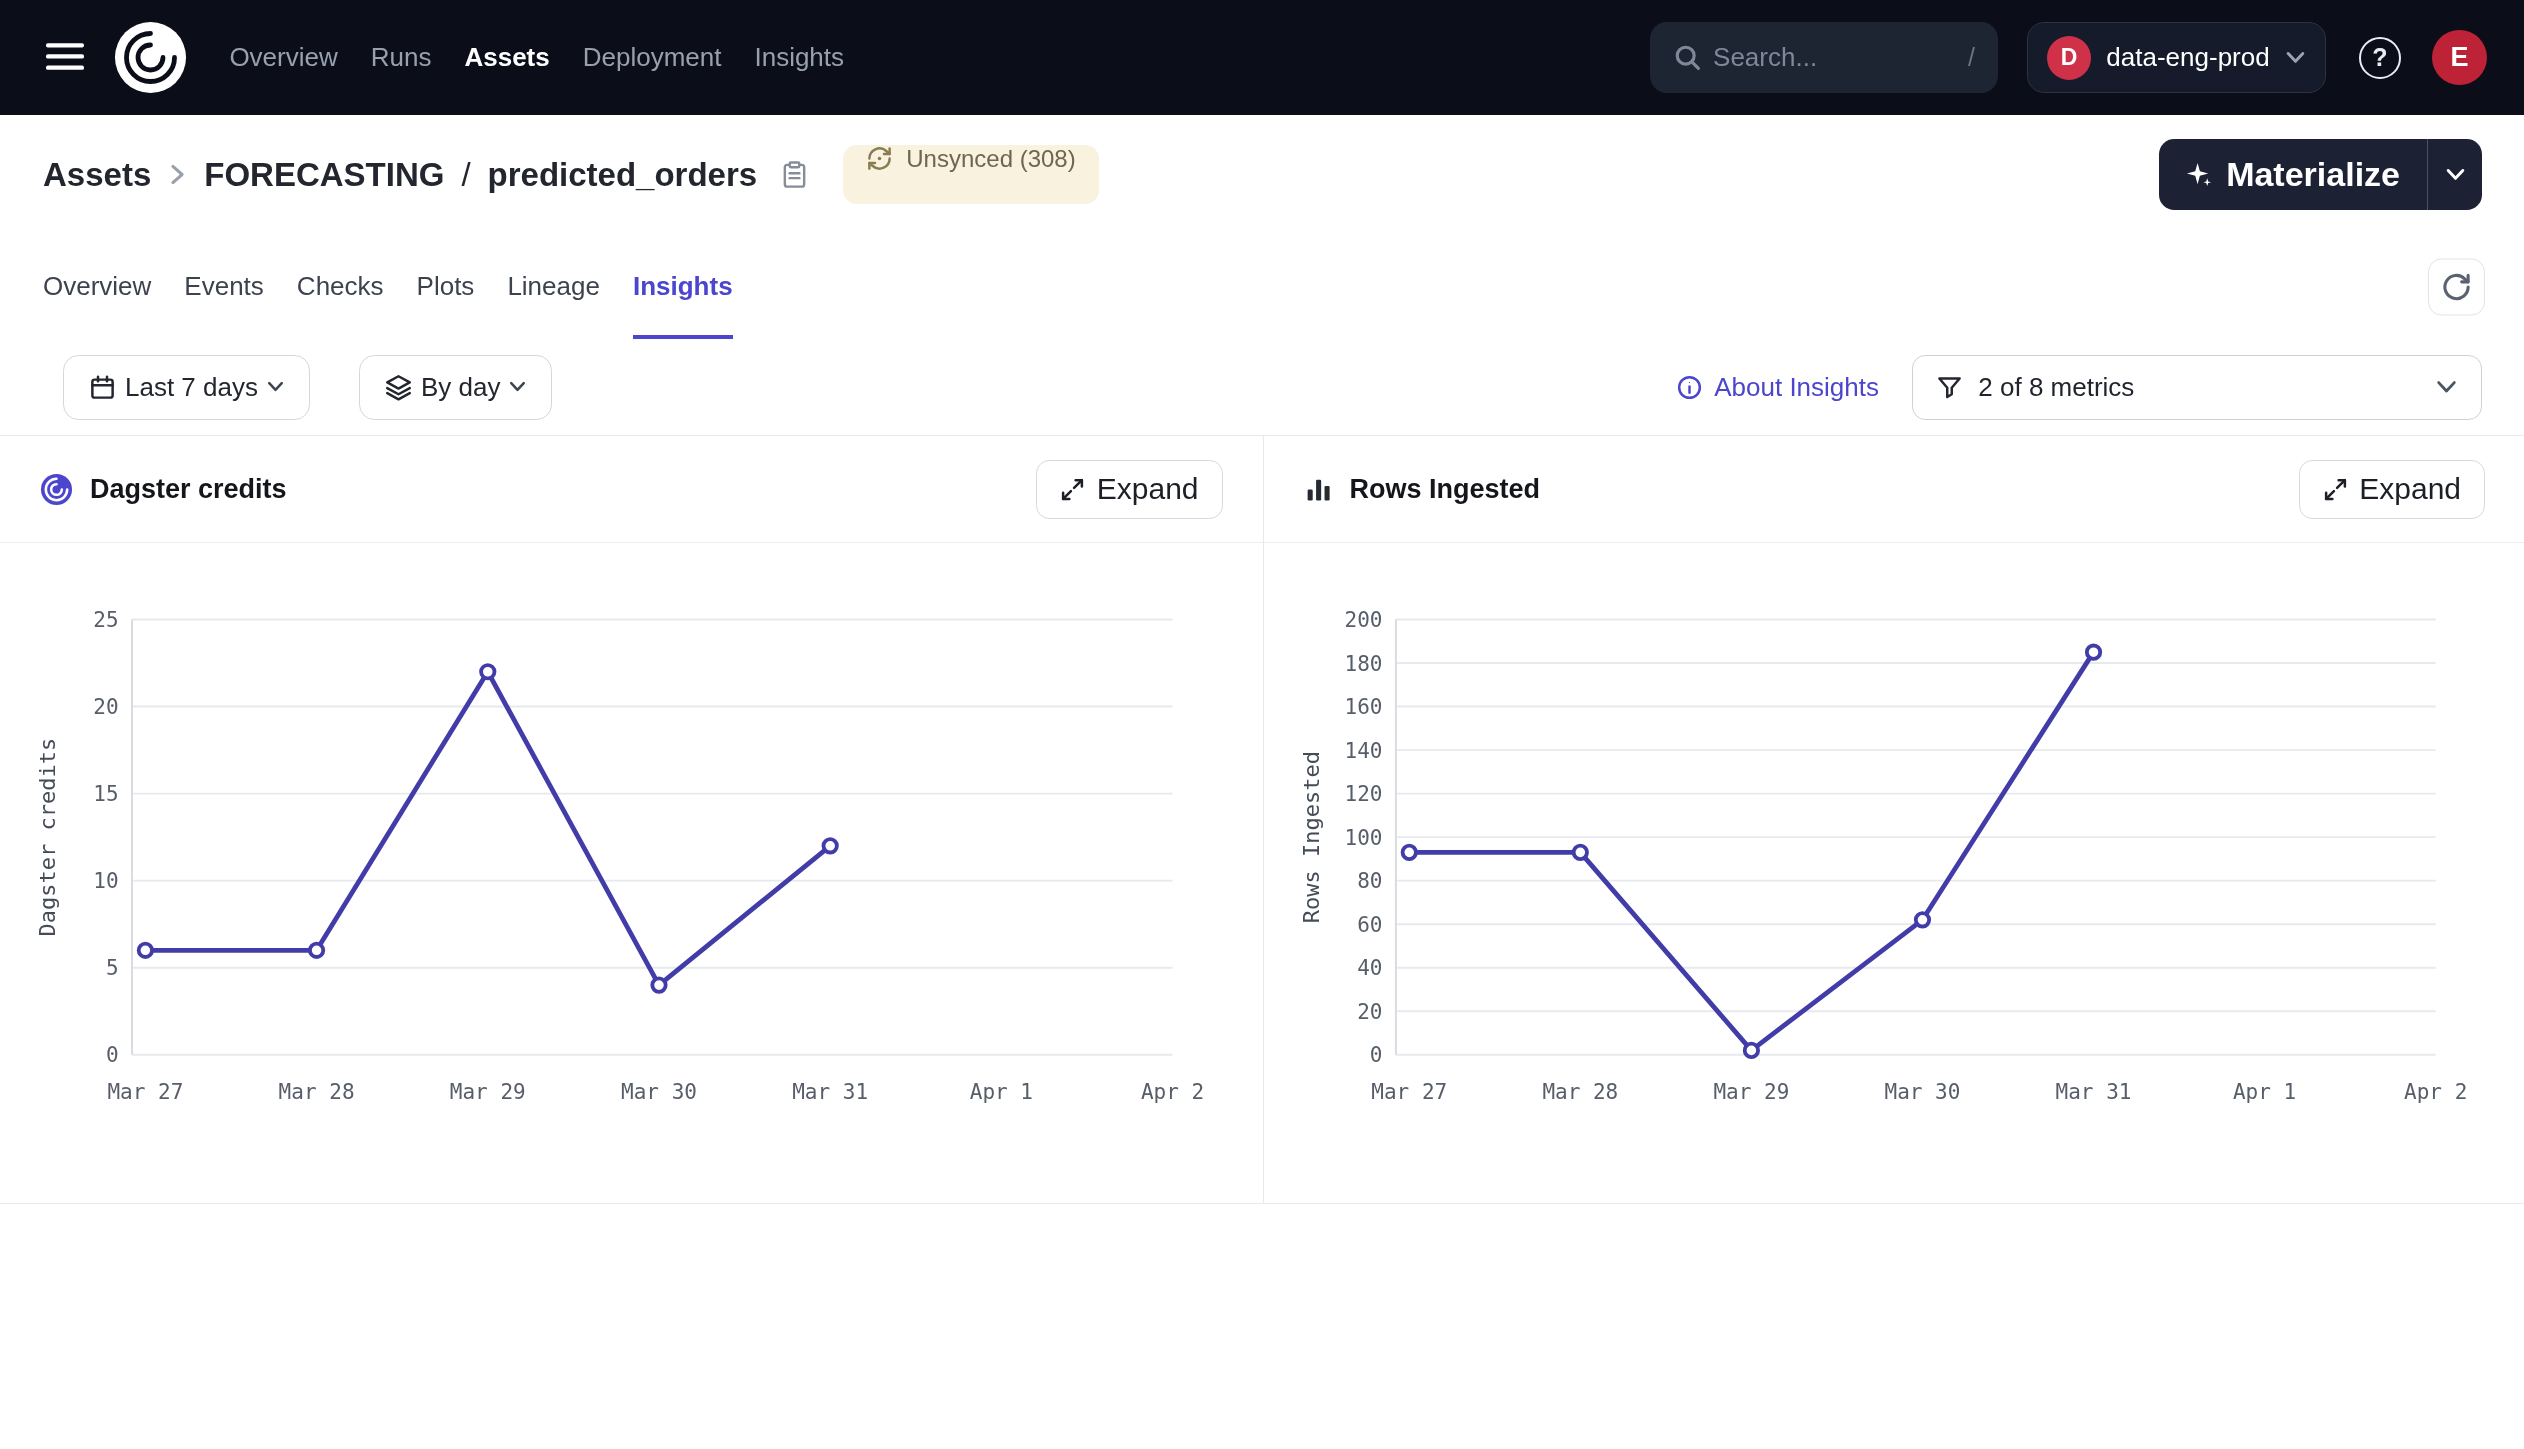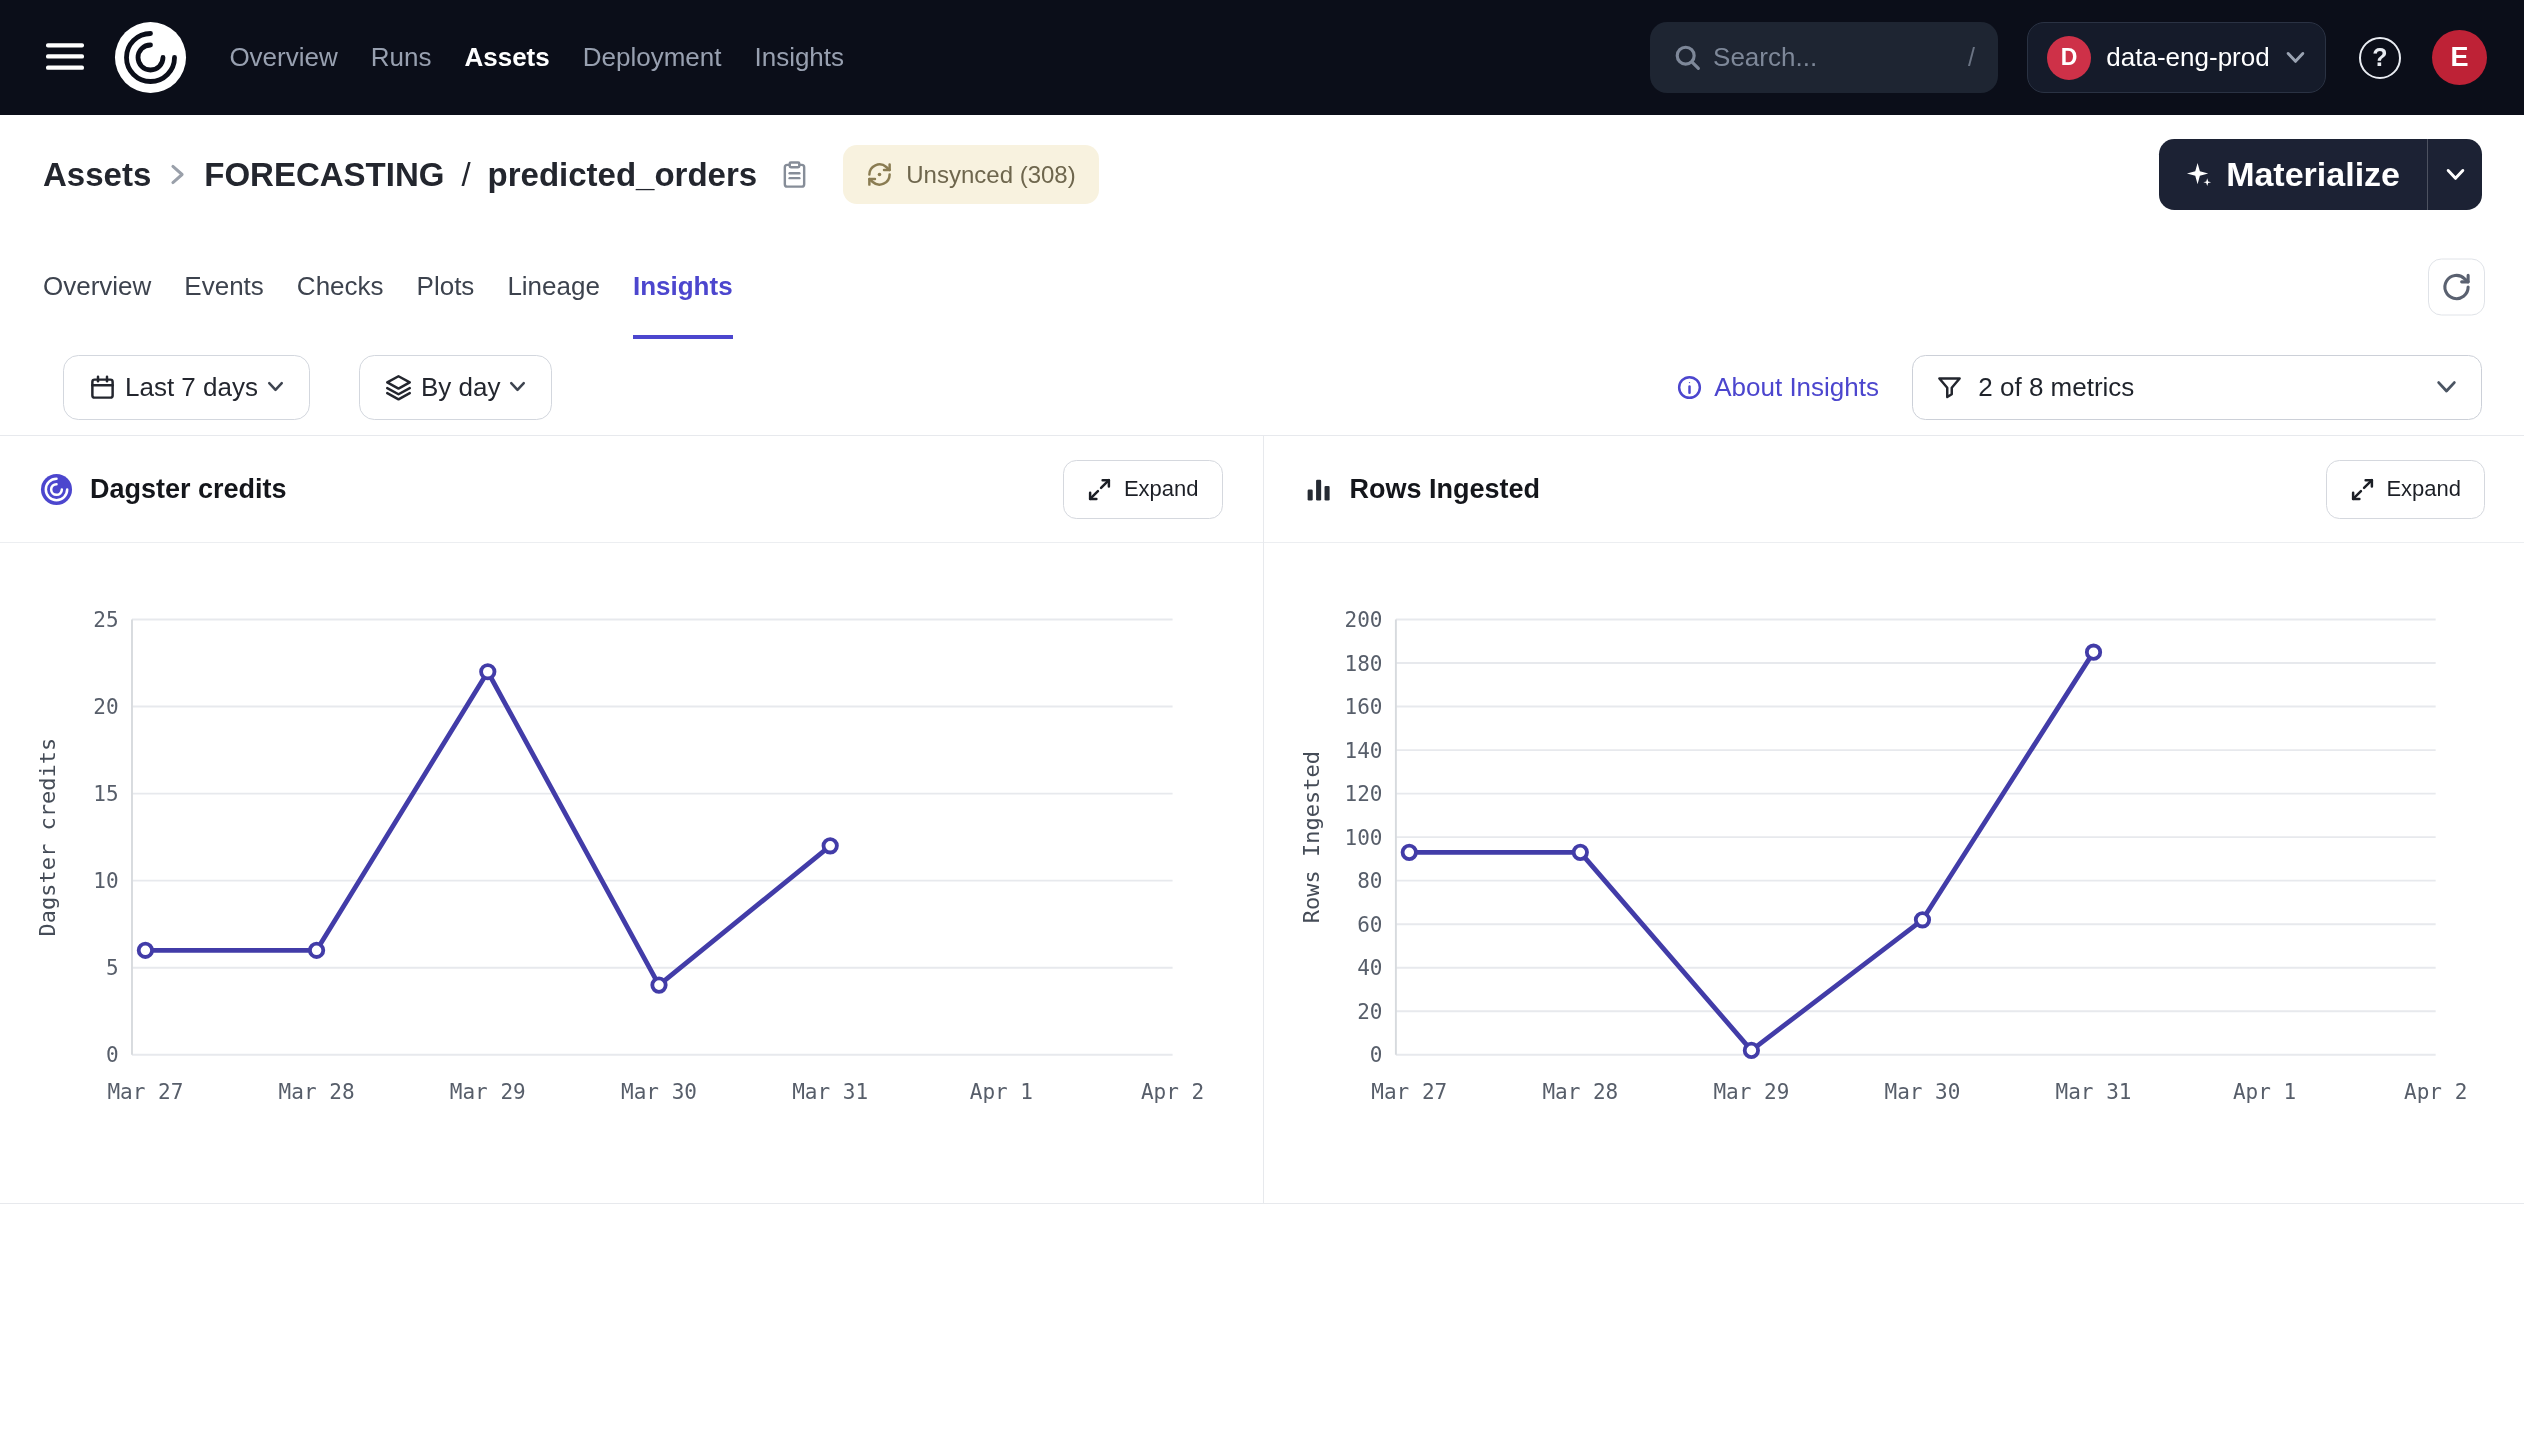--- a/index.html
+++ b/index.html
@@ -25,21 +25,21 @@
 
   
   .asset-header { height:119px; display:flex; align-items:center; padding:0 43px; box-sizing:border-box; }
   .breadcrumb { display:flex; align-items:center; gap:17px; font-size:33px; color:#23262E; }
   .bc-root { font-weight:600; color:#23262E; text-decoration:none; cursor:pointer; }
   .bc-group { font-weight:600; }
   .bc-sep { font-weight:400; }
   .bc-asset { font-weight:700; }
   .copy-icn { margin-left:5.7px; display:flex; cursor:pointer; }
 
-  .sync-badge { margin-left:34px; display:flex; align-items:center; gap:13.4px; background:#F8F2DF; border-radius:14px; height:59px; padding:0 23px; color:#6E664D; font-size:24px; cursor:pointer; }
+  .sync-badge { margin-left:34px; display:flex; align-items:flex-start; gap:13.4px; background:#F8F2DF; border-radius:14px; height:59px; padding:0 23px; color:#6E664D; font-size:24px; cursor:pointer; }
 
   .mat-group { margin-left:auto; display:flex; height:71px; border-radius:15.3px; overflow:hidden; background:#1C2234; }
   .mat-main { display:flex; align-items:center; gap:13.4px; padding:0 27px; background:transparent; border:none; color:#fff; font-size:34px; font-weight:600; font-family:inherit; cursor:pointer; }
   .mat-caret { width:55px; border:none; border-left:1.9px solid rgba(255,255,255,0.22); background:transparent; display:flex; align-items:center; justify-content:center; cursor:pointer; }
 
   
   .tabs-row { display:flex; align-items:stretch; gap:33px; padding:0 43px; height:105px; position:relative; box-sizing:border-box; }
   .tab { display:flex; align-items:center; font-size:26px; color:#3D434E; border-bottom:4.8px solid transparent; padding-top:3.8px; cursor:pointer; }
   .tab.active { color:#4C46CE; font-weight:600; border-bottom-color:#4C46CE; }
   .refresh-btn { position:absolute; right:40px; top:50%; transform:translateY(-50%); width:57px; height:57px; border-radius:13.4px; border:1.9px solid #E0E3E8; background:#fff; display:flex; align-items:center; justify-content:center; cursor:pointer; }
@@ -51,21 +51,21 @@
   .about { display:flex; align-items:center; gap:11.5px; color:#4C46CE; font-size:26px; text-decoration:none; cursor:pointer; }
   .metrics-select { width:570px; height:65px; border:1.9px solid #CCD0D8; border-radius:13.4px; display:flex; align-items:center; gap:15.3px; padding:0 23px; font-size:26px; color:#1F232B; cursor:pointer; background:#fff; box-sizing:border-box; }
   .metrics-select .spacer { flex:1; }
 
   
   .charts { display:grid; grid-template-columns:1fr 1fr; border-top:1.9px solid #E7E9ED; border-bottom:1.9px solid #E7E9ED; }
   .chart-panel { min-width:0; }
   .chart-panel.right { border-left:1.9px solid #E7E9ED; }
   .panel-header { height:107px; display:flex; align-items:center; padding:0 40px; border-bottom:1.9px solid #ECEEF1; gap:17px; box-sizing:border-box; }
   .panel-title { font-size:27px; font-weight:700; color:#14161B; margin:0; }
-  .expand-btn { margin-left:auto; display:flex; align-items:center; gap:11.5px; height:59px; padding:0 23px; border:1.9px solid #D5D8DE; border-radius:13.4px; background:#fff; font-size:22px; color:#1C1F26; font-family:inherit; cursor:pointer; }
+  .expand-btn { margin-left:auto; display:flex; align-items:center; gap:11.5px; height:59px; padding:0 23px; border:1.9px solid #D5D8DE; border-radius:13.4px; background:#fff; font-size:30px; color:#1C1F26; font-family:inherit; cursor:pointer; }
   .chart-body { height:660px; }
   .chart-body svg { width:100%; height:660px; display:block; }
   .chart-body text { font-family:"DejaVu Sans Mono", monospace; }
   .tick { font-size:22px; fill:#575E6A; }
   .axis-label { font-size:23px; fill:#454C57; }
 </style>
 </head>
 <body>
 
 <div class="app">

